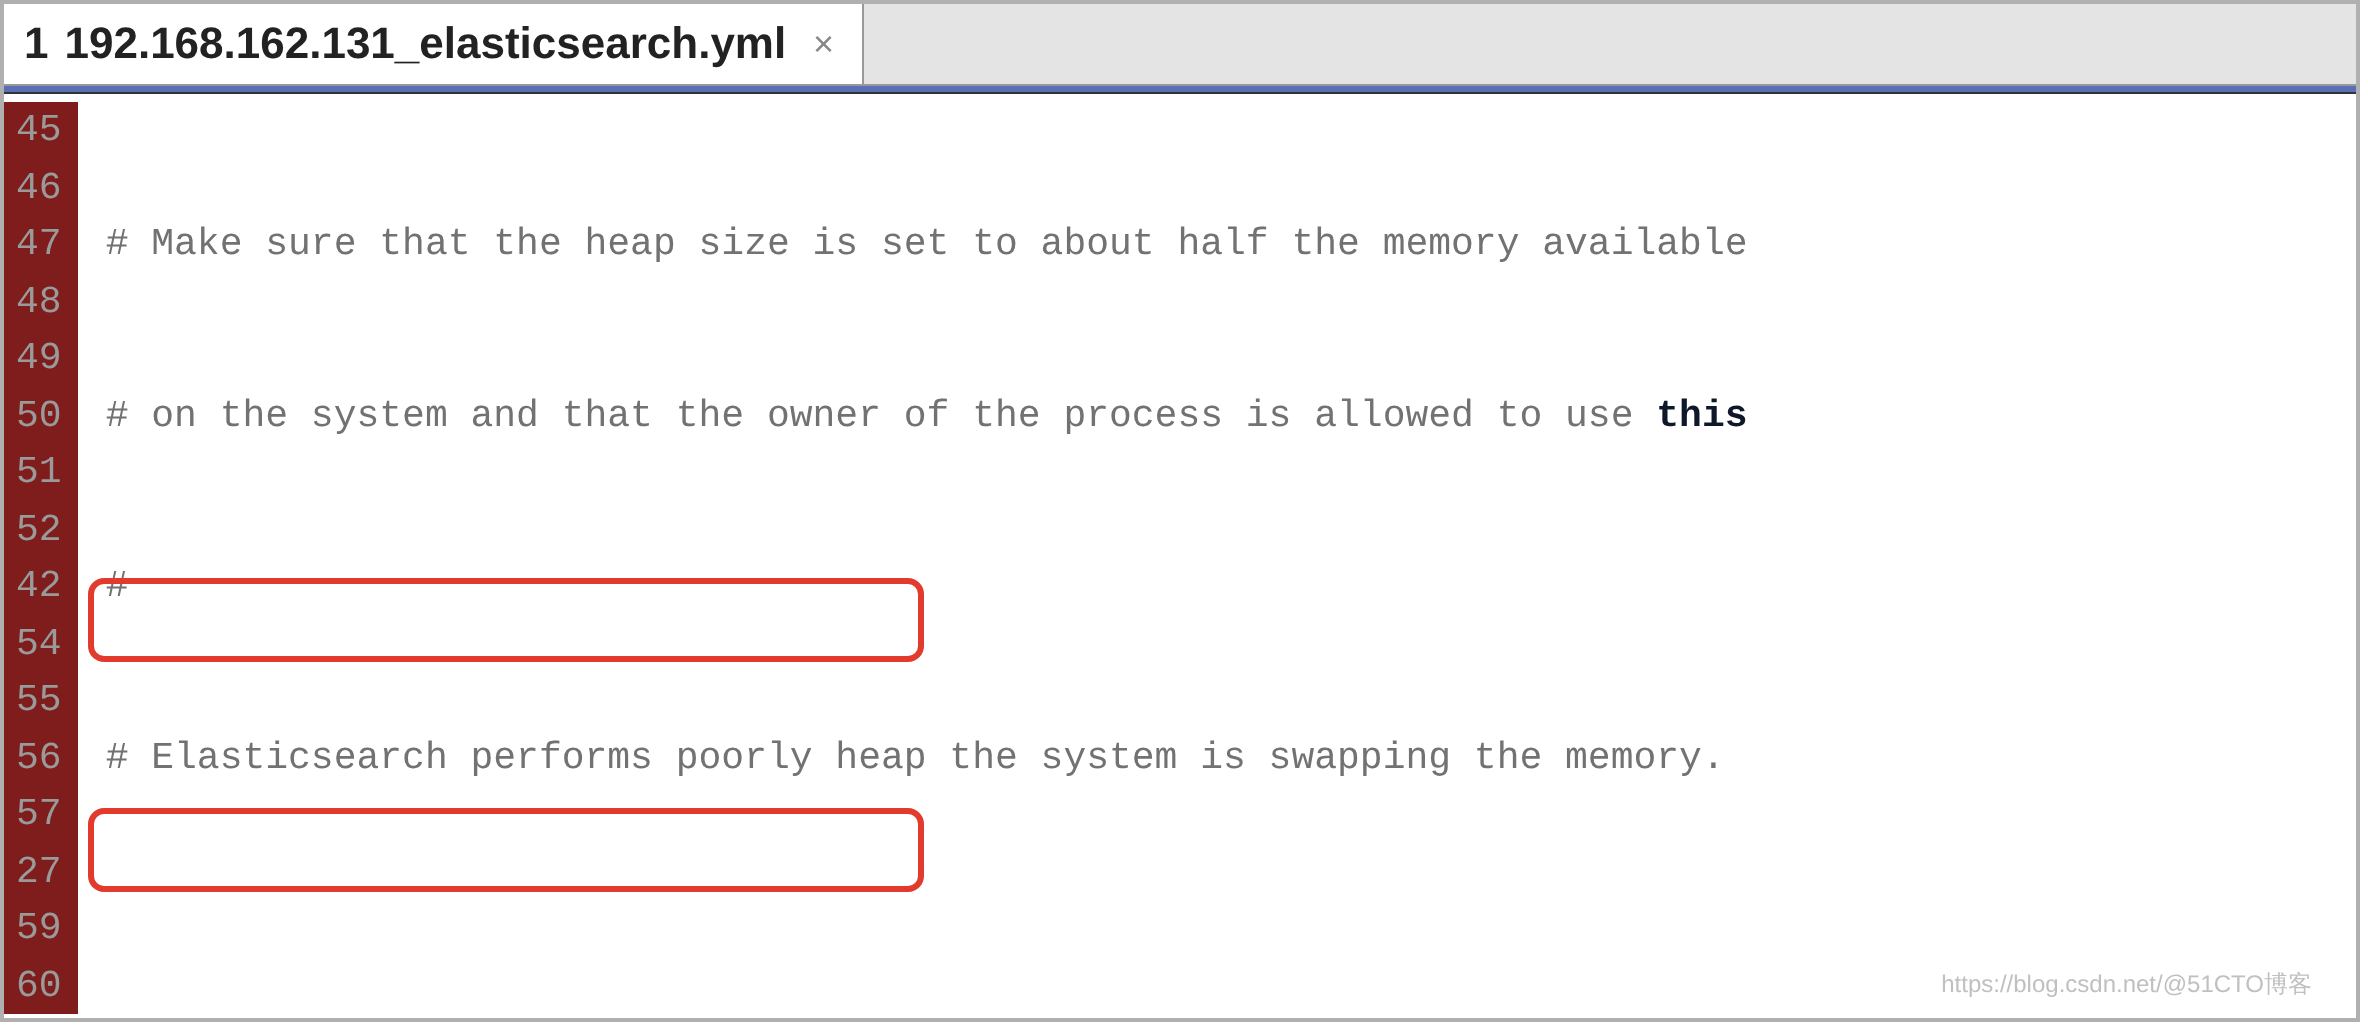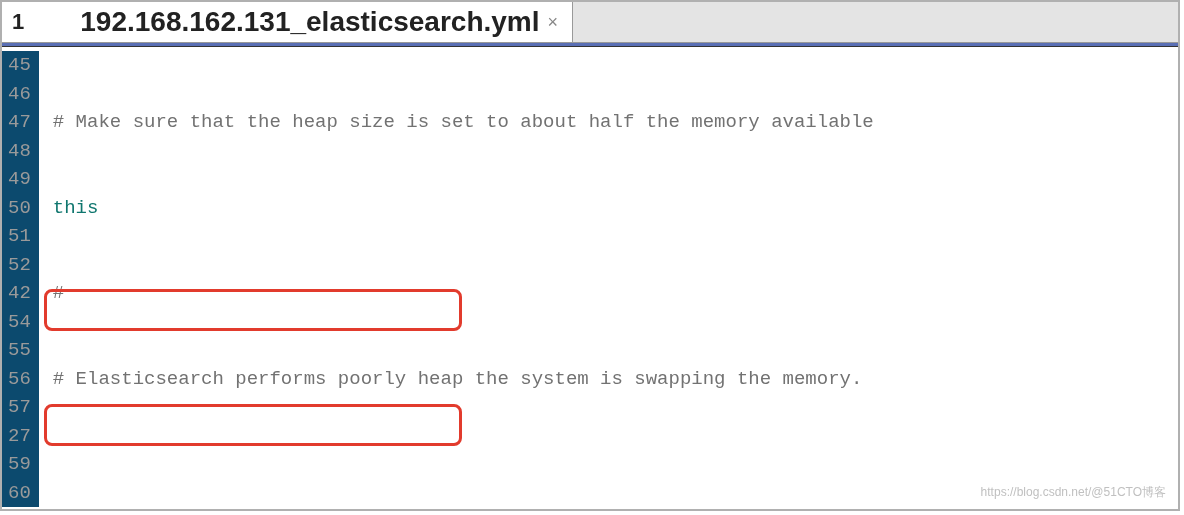--- a/index.html
+++ b/index.html
@@ -37,25 +37,24 @@
     box-sizing: border-box;
   }
   .tab-number {
     font-weight: bold;
     font-size: 22px;
     color: #222;
     font-family: -apple-system, Helvetica, Arial, sans-serif;
   }
   .tab-label {
     font-weight: bold;
-    font-size: 28px;
+    font-size: 22px;
     color: #222;
     font-family: -apple-system, Helvetica, Arial, sans-serif;
     flex: 1;
-    margin-left: 48px;
   }
   .tab-close {
     color: #888;
     font-size: 18px;
     font-weight: normal;
     cursor: pointer;
     font-family: -apple-system, Helvetica, Arial, sans-serif;
   }
   .blue-bar {
     height: 3px;
@@ -63,21 +62,21 @@
     border-bottom: 1px solid #333;
   }
   .editor {
     display: flex;
     align-items: flex-start;
     background: #fff;
     position: relative;
     padding-top: 4px;
   }
   .gutter {
-    background: #0c4a6e;
+    background: #7f1d1d;
     color: #9a9a9a;
     text-align: right;
     padding: 0 8px 0 6px;
     user-select: none;
     font-size: 19px;
     line-height: 28.5px;
   }
   .code {
     flex: 1;
     white-space: pre;
@@ -86,21 +85,21 @@
     line-height: 28.5px;
   }
   .code .row {
     height: 28.5px;
     display: flex;
     align-items: center;
     padding-left: 14px;
     position: relative;
   }
   .comment { color: #727272; }
-  .kw { color: #0f766e; font-weight: normal; }
+  .kw { color: #0f172a; font-weight: bold; }
   .red-box-1 {
     position: absolute;
     left: 42px;
     top: 287px;
     width: 412px;
     height: 36px;
     border: 3px solid #e23b2d;
     border-radius: 8px;
     pointer-events: none;
     z-index: 10;
@@ -111,21 +110,21 @@
     top: 402px;
     width: 412px;
     height: 36px;
     border: 3px solid #e23b2d;
     border-radius: 8px;
     pointer-events: none;
     z-index: 10;
   }
   .watermark {
     position: absolute;
-    right: 12px;
+    right: 22px;
     bottom: 8px;
     font-size: 12px;
     color: #c0c0c0;
     font-family: -apple-system, Helvetica, Arial, sans-serif;
   }
 </style>
 </head>
 <body>
 
 <div class="window">
@@ -154,21 +153,21 @@
       <div>55</div>
       <div>56</div>
       <div>57</div>
       <div>27</div>
       <div>59</div>
       <div>60</div>
     </div>
 
     <div class="code">
       <div class="row"><span class="comment"># Make sure that the heap size is set to about half the memory available</span></div>
-      <div class="row"><span class="kw">this</span></div>
+      <div class="row"><span class="comment"># on the system and that the owner of the process is allowed to use </span><span class="kw">this</span></div>
       <div class="row"><span class="comment">#</span></div>
       <div class="row"><span class="comment"># Elasticsearch performs poorly heap the system is swapping the memory.</span></div>
       
       
       
       
       
       
       
       

